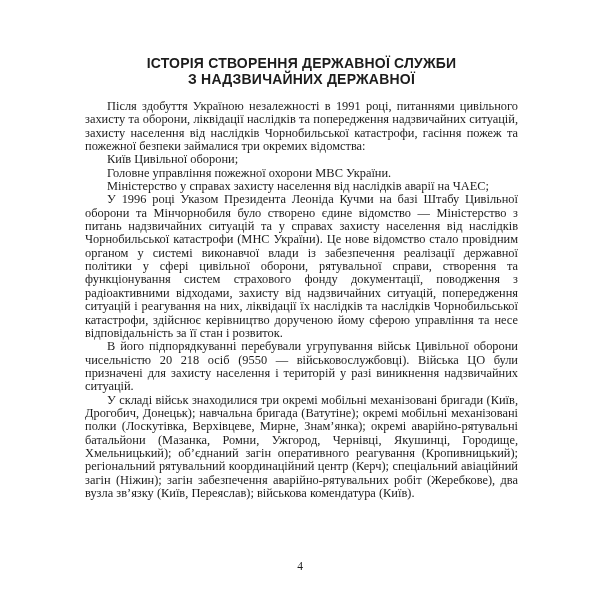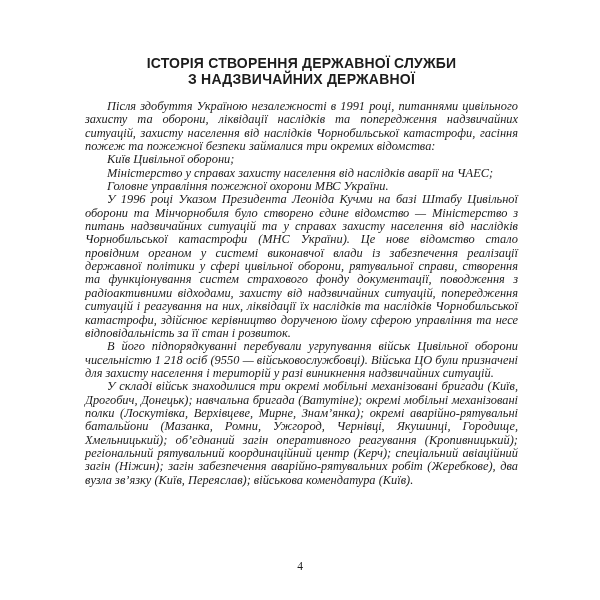--- a/index.html
+++ b/index.html
@@ -36,21 +36,20 @@
   }
   .body-text{
     font-size:12.4px;
     line-height:13.35px;
     text-align:justify;
     text-justify:inter-word;
   }
   .para{
     margin:0;
     text-indent:22px;
-    font-style:italic;
   }
   .page-number{
     position:absolute;
     left:0;
     right:0;
     top:560px;
     text-align:center;
     font-size:11.5px;
     font-family:"Liberation Serif", serif;
     color:var(--ink);
@@ -62,22 +61,22 @@
 <div class="page">
 
   <h1 class="title">
     <span>ІСТОРІЯ СТВОРЕННЯ ДЕРЖАВНОЇ СЛУЖБИ</span><br>
     <span>З НАДЗВИЧАЙНИХ ДЕРЖАВНОЇ</span>
   </h1>
 
   <div class="body-text">
     <p class="para">Після здобуття Україною незалежності в 1991 році, питаннями цивільного захисту та оборони, ліквідації наслідків та попередження надзвичайних ситуацій, захисту населення від наслідків Чорнобильської катастрофи, гасіння пожеж та пожежної безпеки займалися три окремих відомства:</p>
     <p class="para">Київ Цивільної оборони;</p>
+    <p class="para">Головне управління пожежної охорони МВС України.</p>
     <p class="para">Міністерство у справах захисту населення від наслідків аварії на ЧАЕС;</p>
-    <p class="para">Головне управління пожежної охорони МВС України.</p>
     <p class="para">У 1996 році Указом Президента Леоніда Кучми на базі Штабу Цивільної оборони та Мінчорнобиля було створено єдине відомство — Міністерство з питань надзвичайних ситуацій та у справах захисту населення від наслідків Чорнобильської катастрофи (МНС України). Це нове відомство стало провідним органом у системі виконавчої влади із забезпечення реалізації державної політики у сфері цивільної оборони, рятувальної справи, створення та функціонування систем страхового фонду документації, поводження з радіоактивними відходами, захисту від надзвичайних ситуацій, попередження ситуацій і реагування на них, ліквідації їх наслідків та наслідків Чорнобильської катастрофи, здійснює керівництво дорученою йому сферою управління та несе відповідальність за її стан і розвиток.</p>
-    <p class="para">В його підпорядкуванні перебували угрупування військ Цивільної оборони чисельністю 1 218 осіб (9550 — військовослужбовці). Війська ЦО були призначені для захисту населення і територій у разі виникнення надзвичайних ситуацій.</p>
+    <p class="para">В його підпорядкуванні перебували угрупування військ Цивільної оборони чисельністю 20 218 осіб (9550 — військовослужбовці). Війська ЦО були призначені для захисту населення і територій у разі виникнення надзвичайних ситуацій.</p>
     <p class="para">У складі військ знаходилися три окремі мобільні механізовані бригади (Київ, Дрогобич, Донецьк); навчальна бригада (Ватутіне); окремі мобільні механізовані полки (Лоскутівка, Верхівцеве, Мирне, Знам’янка); окремі аварійно-рятувальні батальйони (Мазанка, Ромни, Ужгород, Чернівці, Якушинці, Городище, Хмельницький); об’єднаний загін оперативного реагування (Кропивницький); регіональний рятувальний координаційний центр (Керч); спеціальний авіаційний загін (Ніжин); загін забезпечення аварійно-рятувальних робіт (Жеребкове), два вузла зв’язку (Київ, Переяслав); військова комендатура (Київ).</p>
   </div>
 
   <div class="page-number">4</div>
 
 </div>
 
 </body></html>

